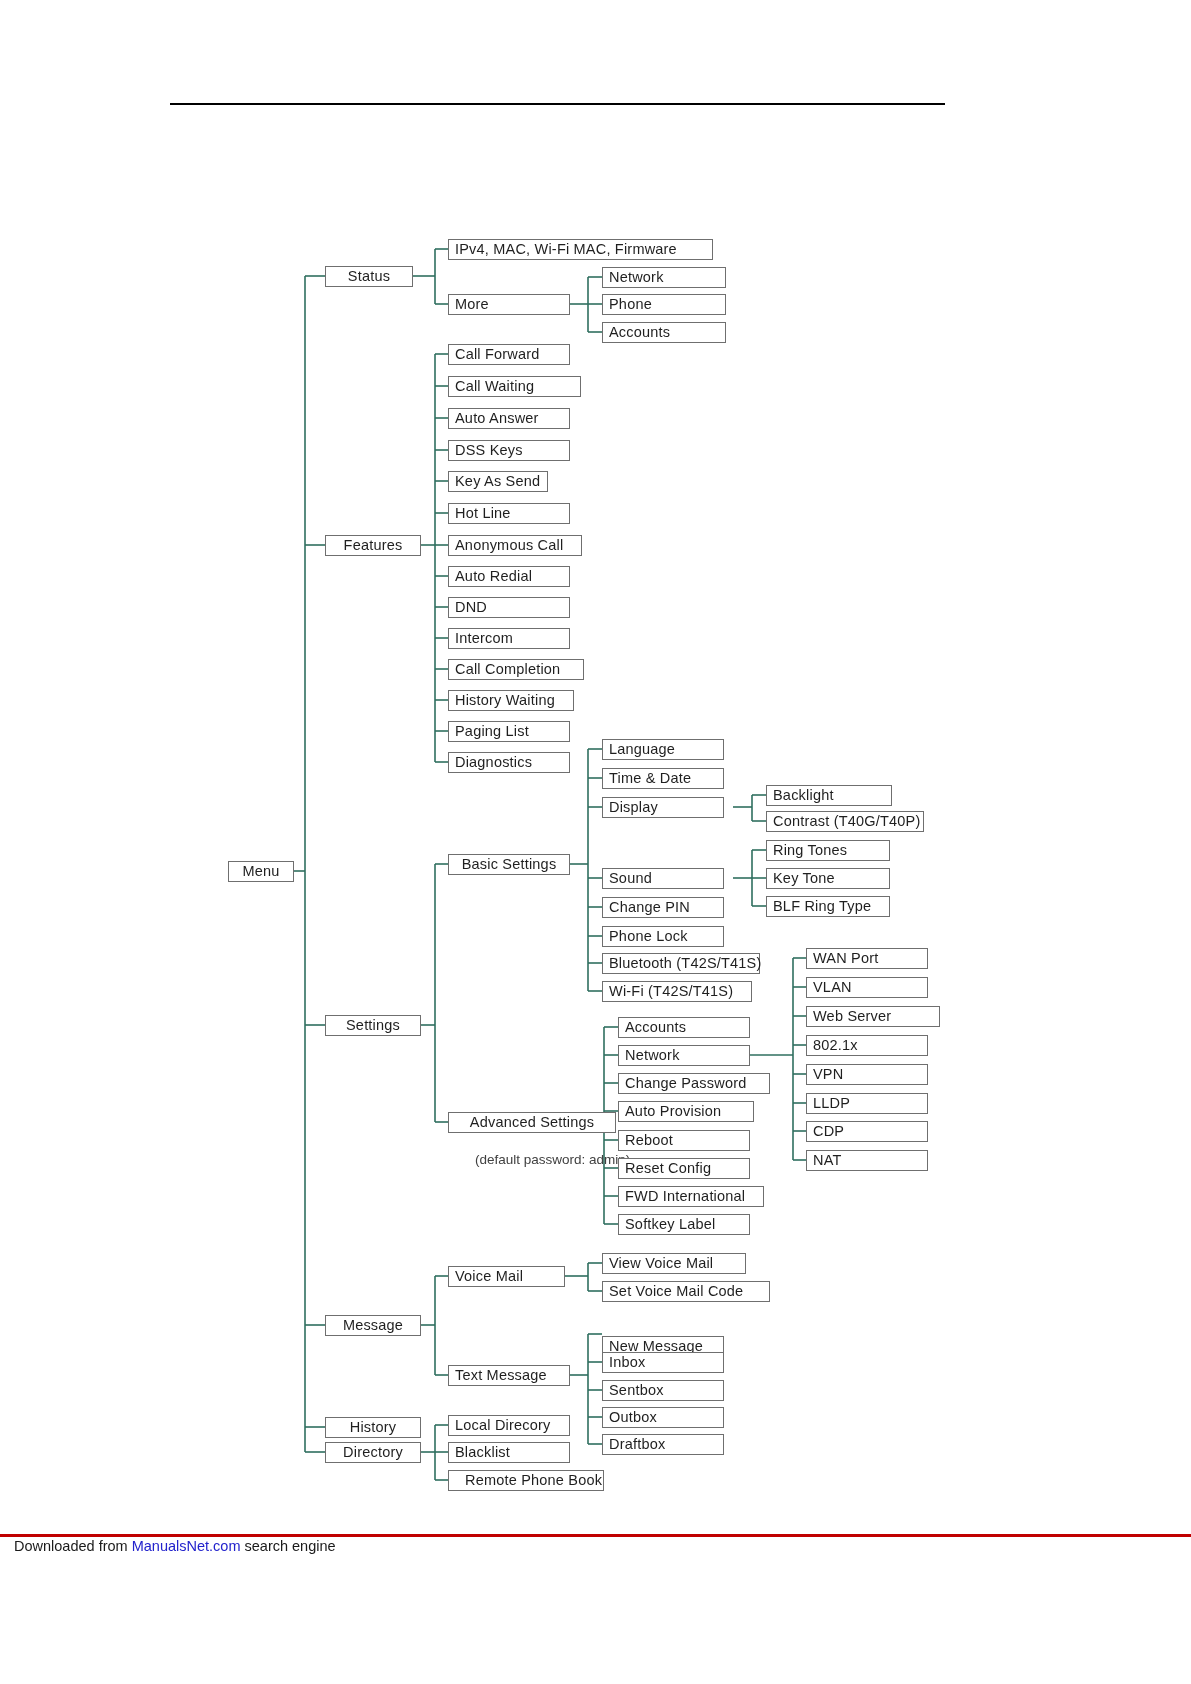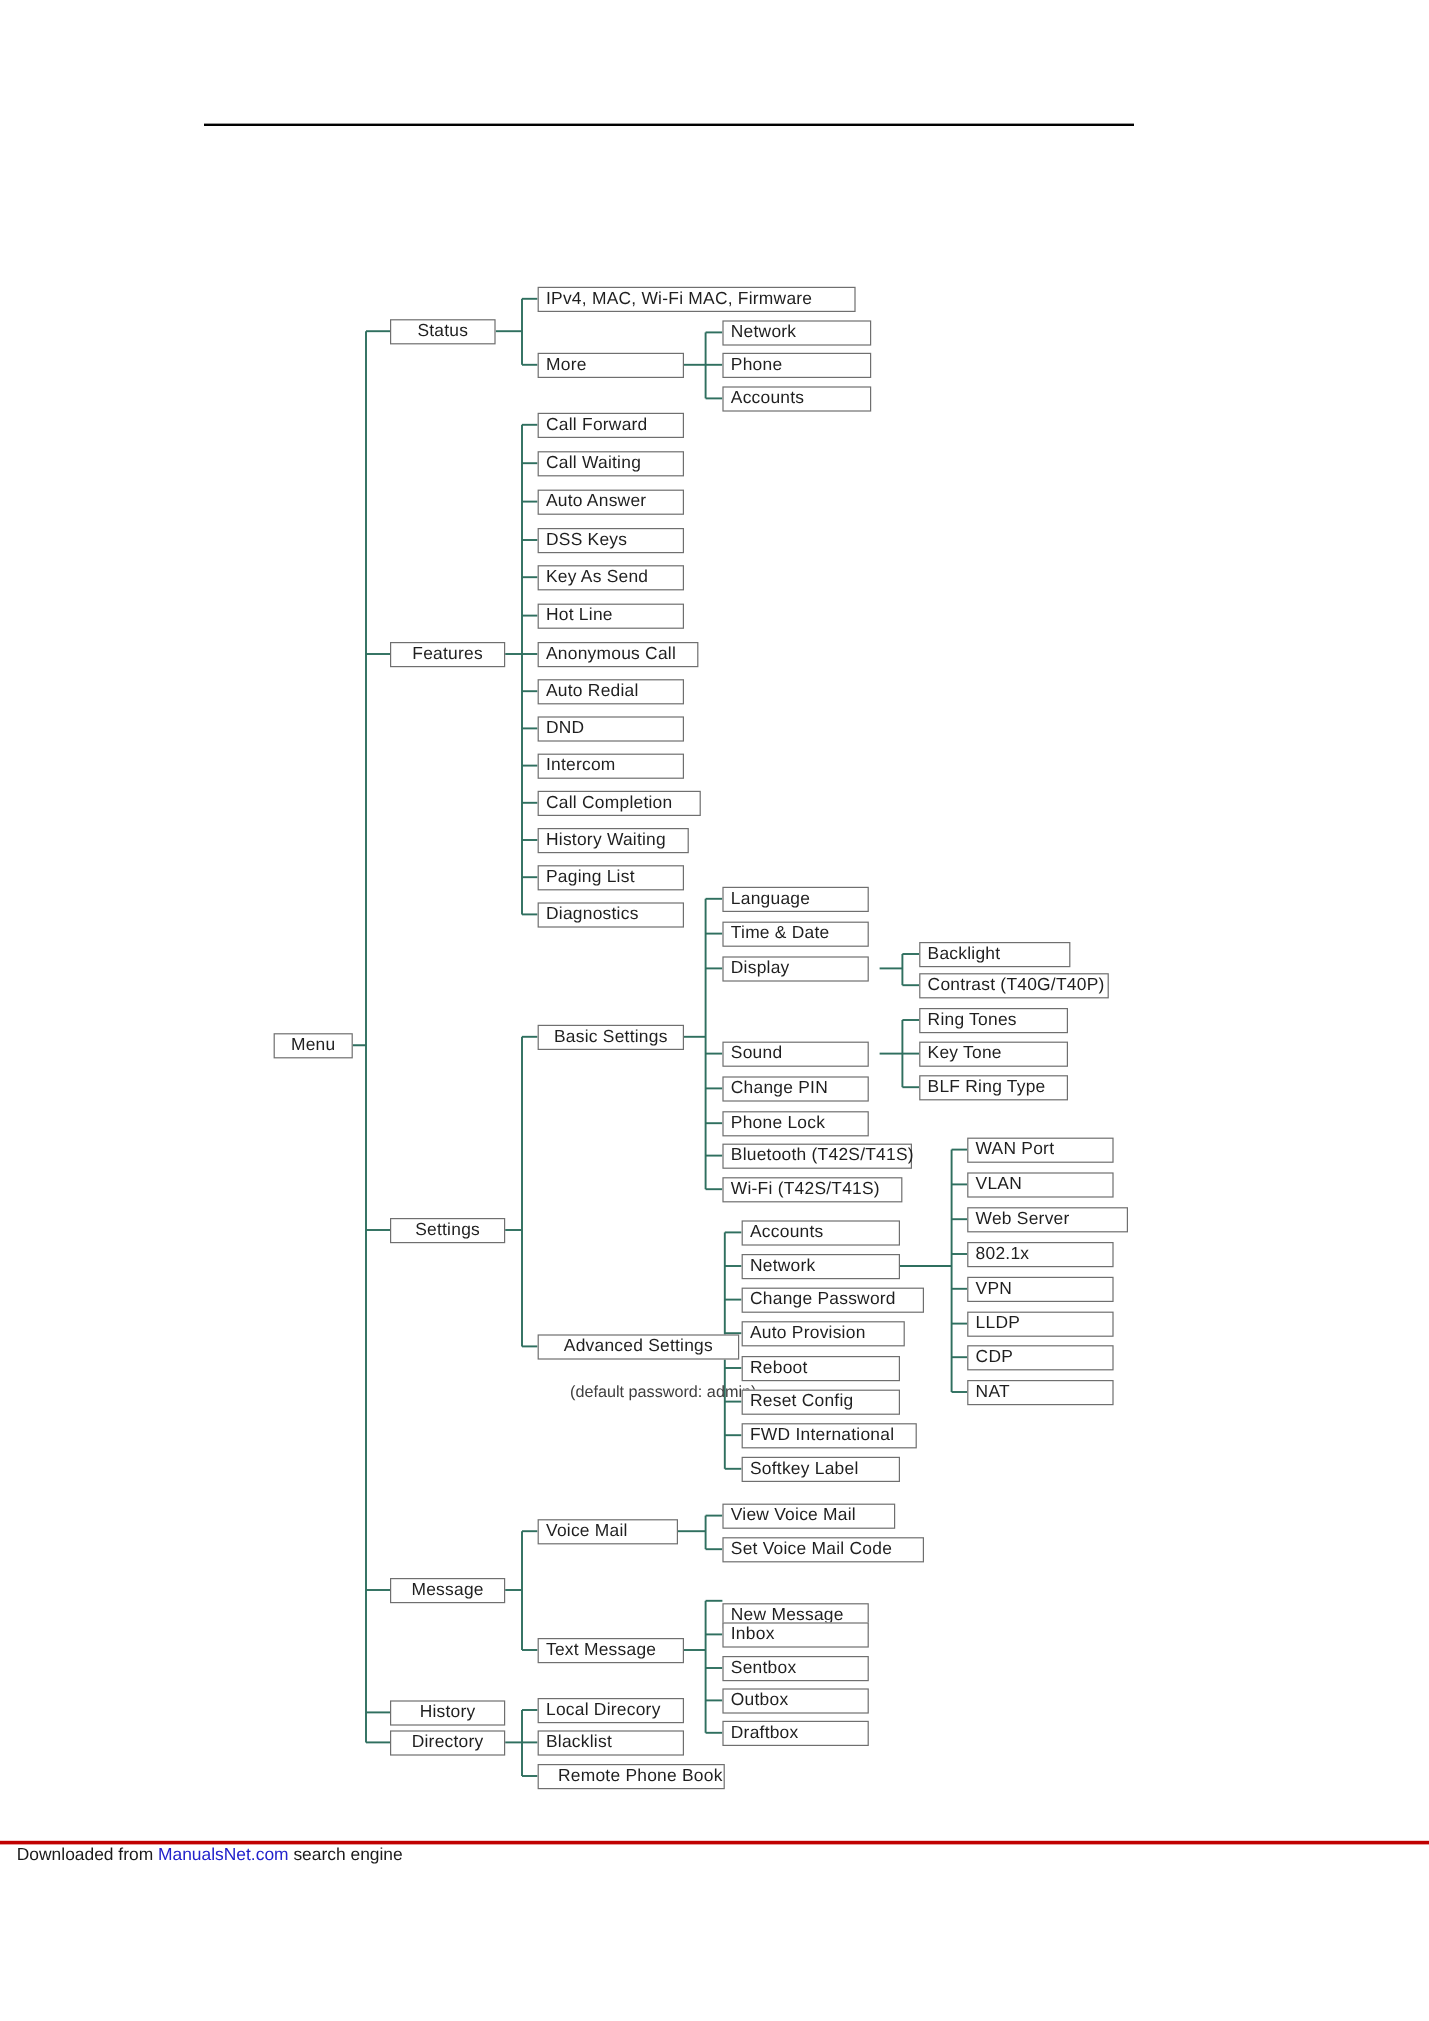--- a/index.html
+++ b/index.html
@@ -217,24 +217,24 @@
 
   <div class="node center" style="left:325px; top:266px; width:88px;">Status</div>
   <div class="node" style="left:448px; top:239px; width:265px;">IPv4, MAC, Wi-Fi MAC, Firmware</div>
   <div class="node" style="left:448px; top:294px; width:122px;">More</div>
   <div class="node" style="left:602px; top:267px; width:124px;">Network</div>
   <div class="node" style="left:602px; top:294px; width:124px;">Phone</div>
   <div class="node" style="left:602px; top:322px; width:124px;">Accounts</div>
 
   <div class="node center" style="left:325px; top:535px; width:96px;">Features</div>
   <div class="node" style="left:448px; top:344px; width:122px;">Call Forward</div>
-  <div class="node" style="left:448px; top:376px; width:122px;">Call Waiting</div>
+  <div class="node" style="left:448px; top:376px; width:133px;">Call Waiting</div>
   <div class="node" style="left:448px; top:408px; width:122px;">Auto Answer</div>
   <div class="node" style="left:448px; top:440px; width:122px;">DSS Keys</div>
-  <div class="node" style="left:448px; top:471px; width:122px;">Key As Send</div>
+  <div class="node" style="left:448px; top:471px; width:100px;">Key As Send</div>
   <div class="node" style="left:448px; top:503px; width:122px;">Hot Line</div>
   <div class="node" style="left:448px; top:535px; width:134px;">Anonymous Call</div>
   <div class="node" style="left:448px; top:566px; width:122px;">Auto Redial</div>
   <div class="node" style="left:448px; top:597px; width:122px;">DND</div>
   <div class="node" style="left:448px; top:628px; width:122px;">Intercom</div>
   <div class="node" style="left:448px; top:659px; width:136px;">Call Completion</div>
   <div class="node" style="left:448px; top:690px; width:126px;">History Waiting</div>
   <div class="node" style="left:448px; top:721px; width:122px;">Paging List</div>
   <div class="node" style="left:448px; top:752px; width:122px;">Diagnostics</div>
 

